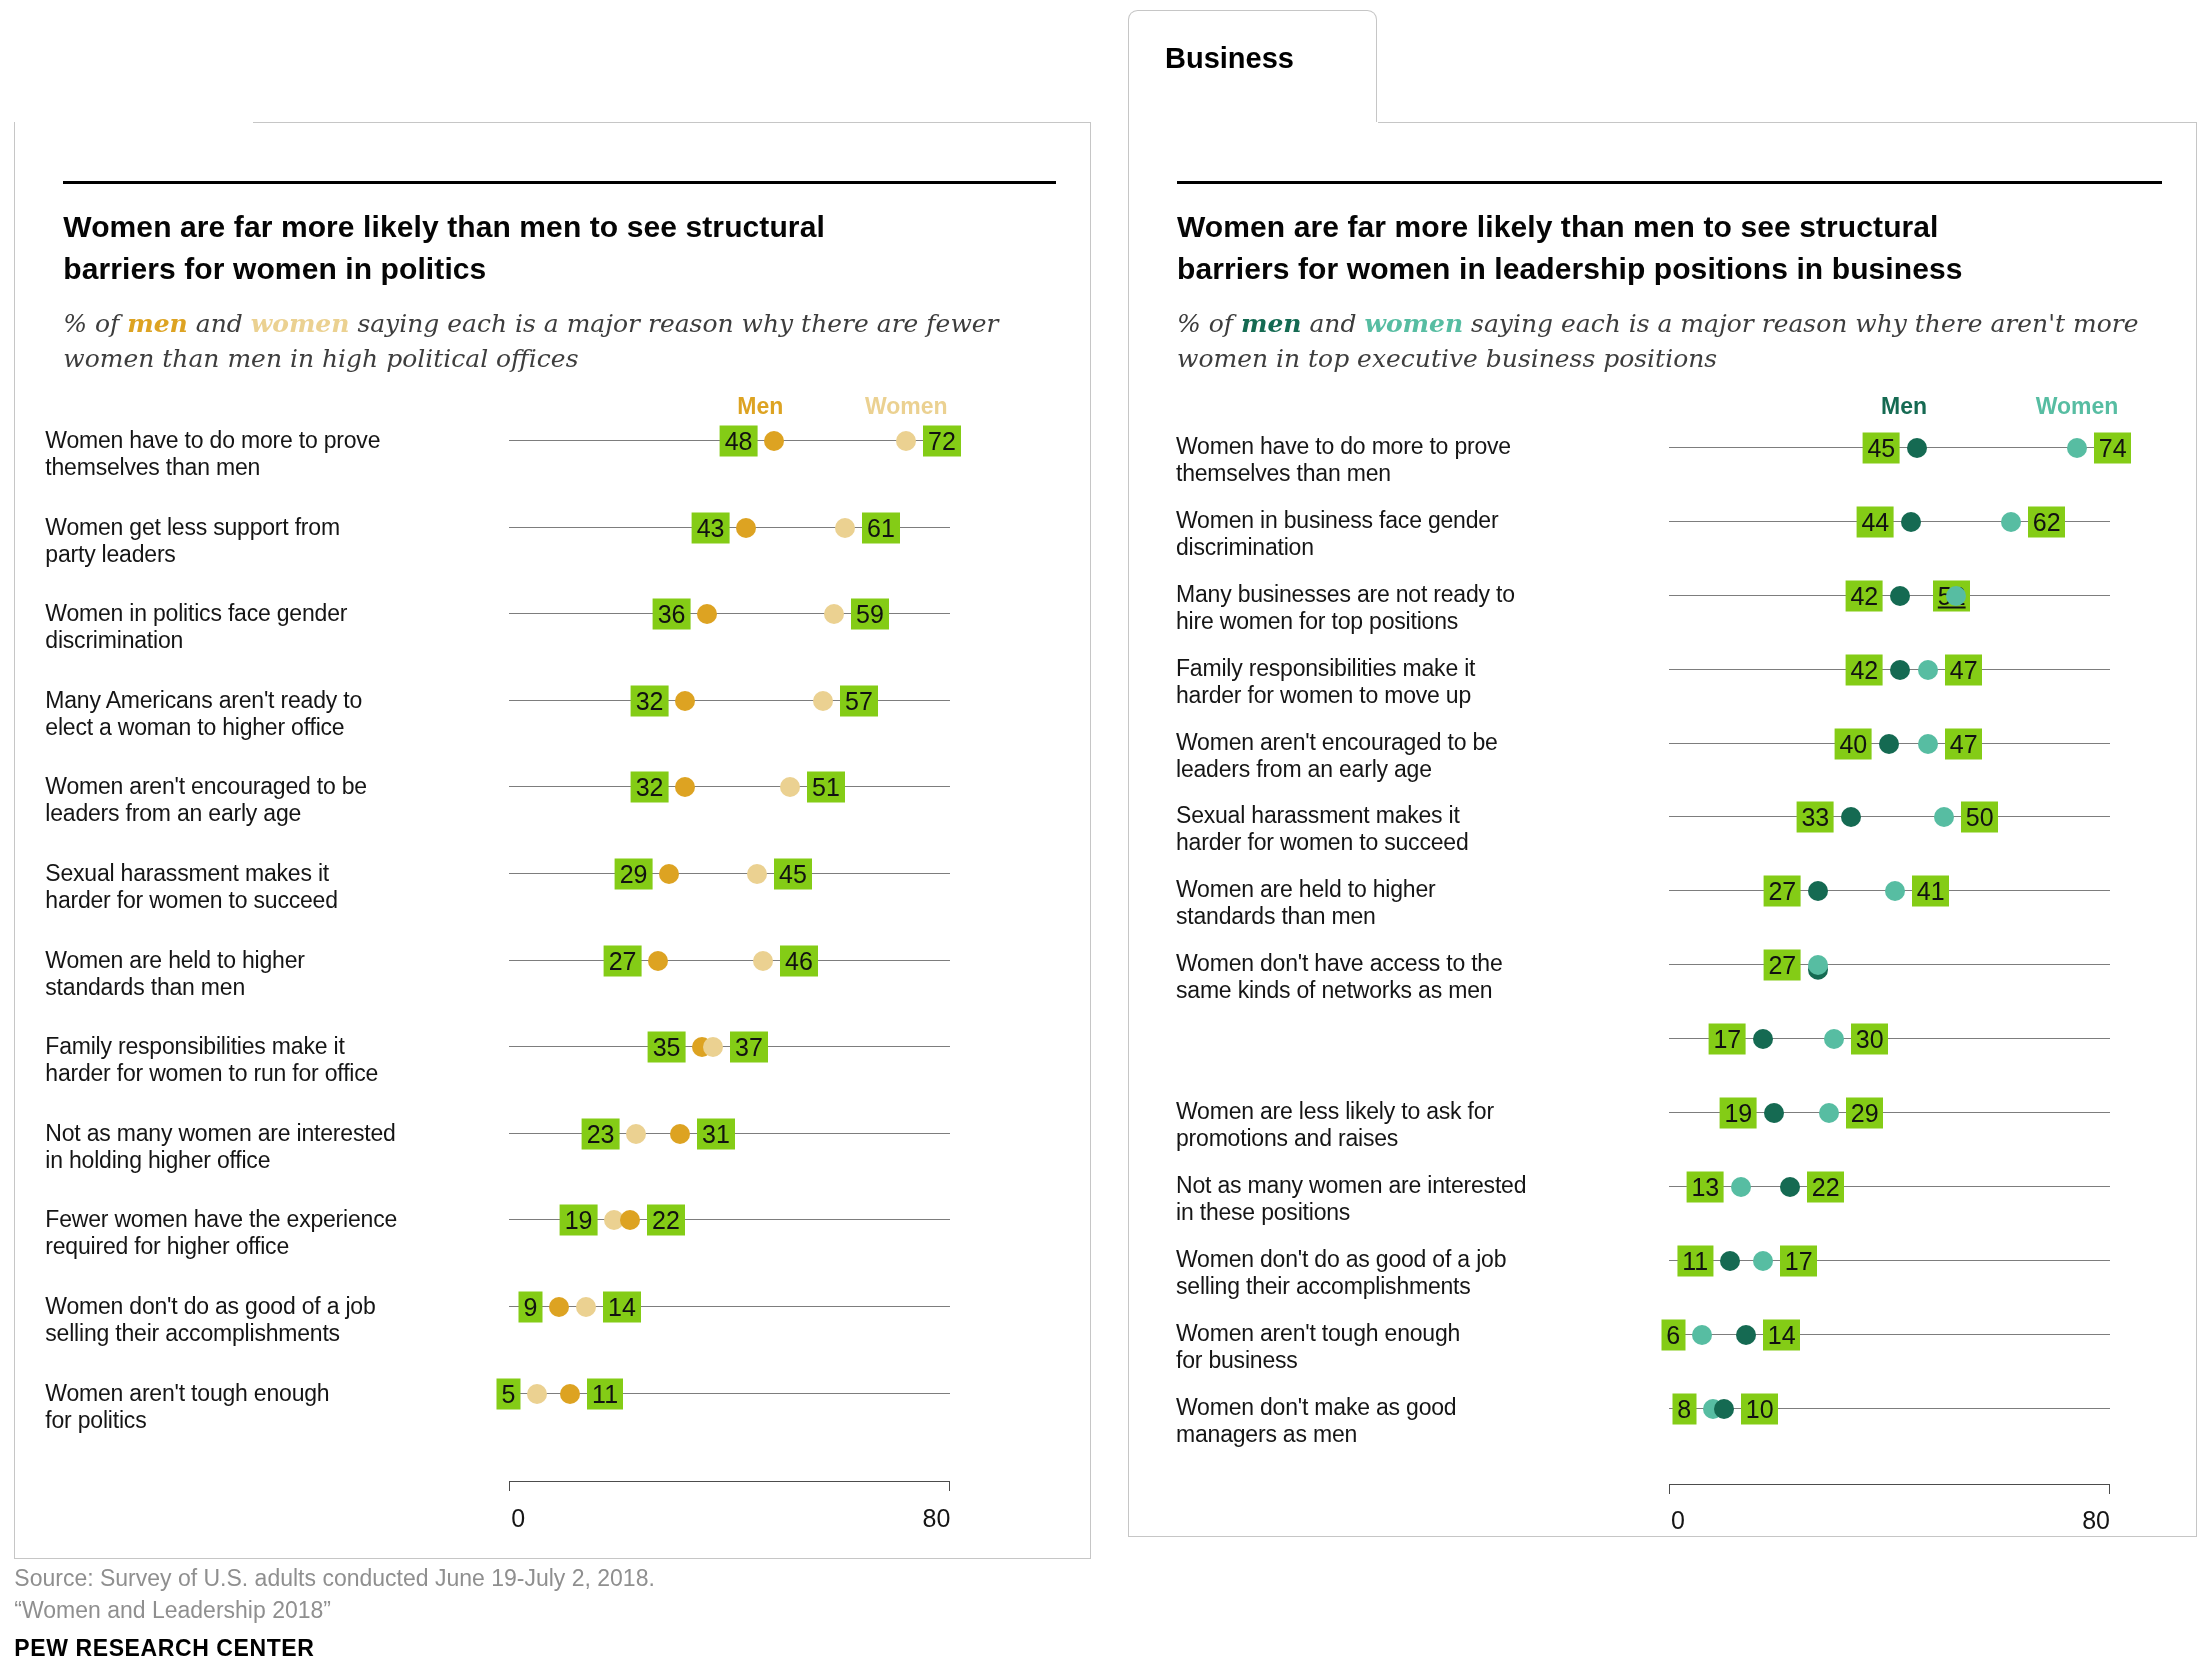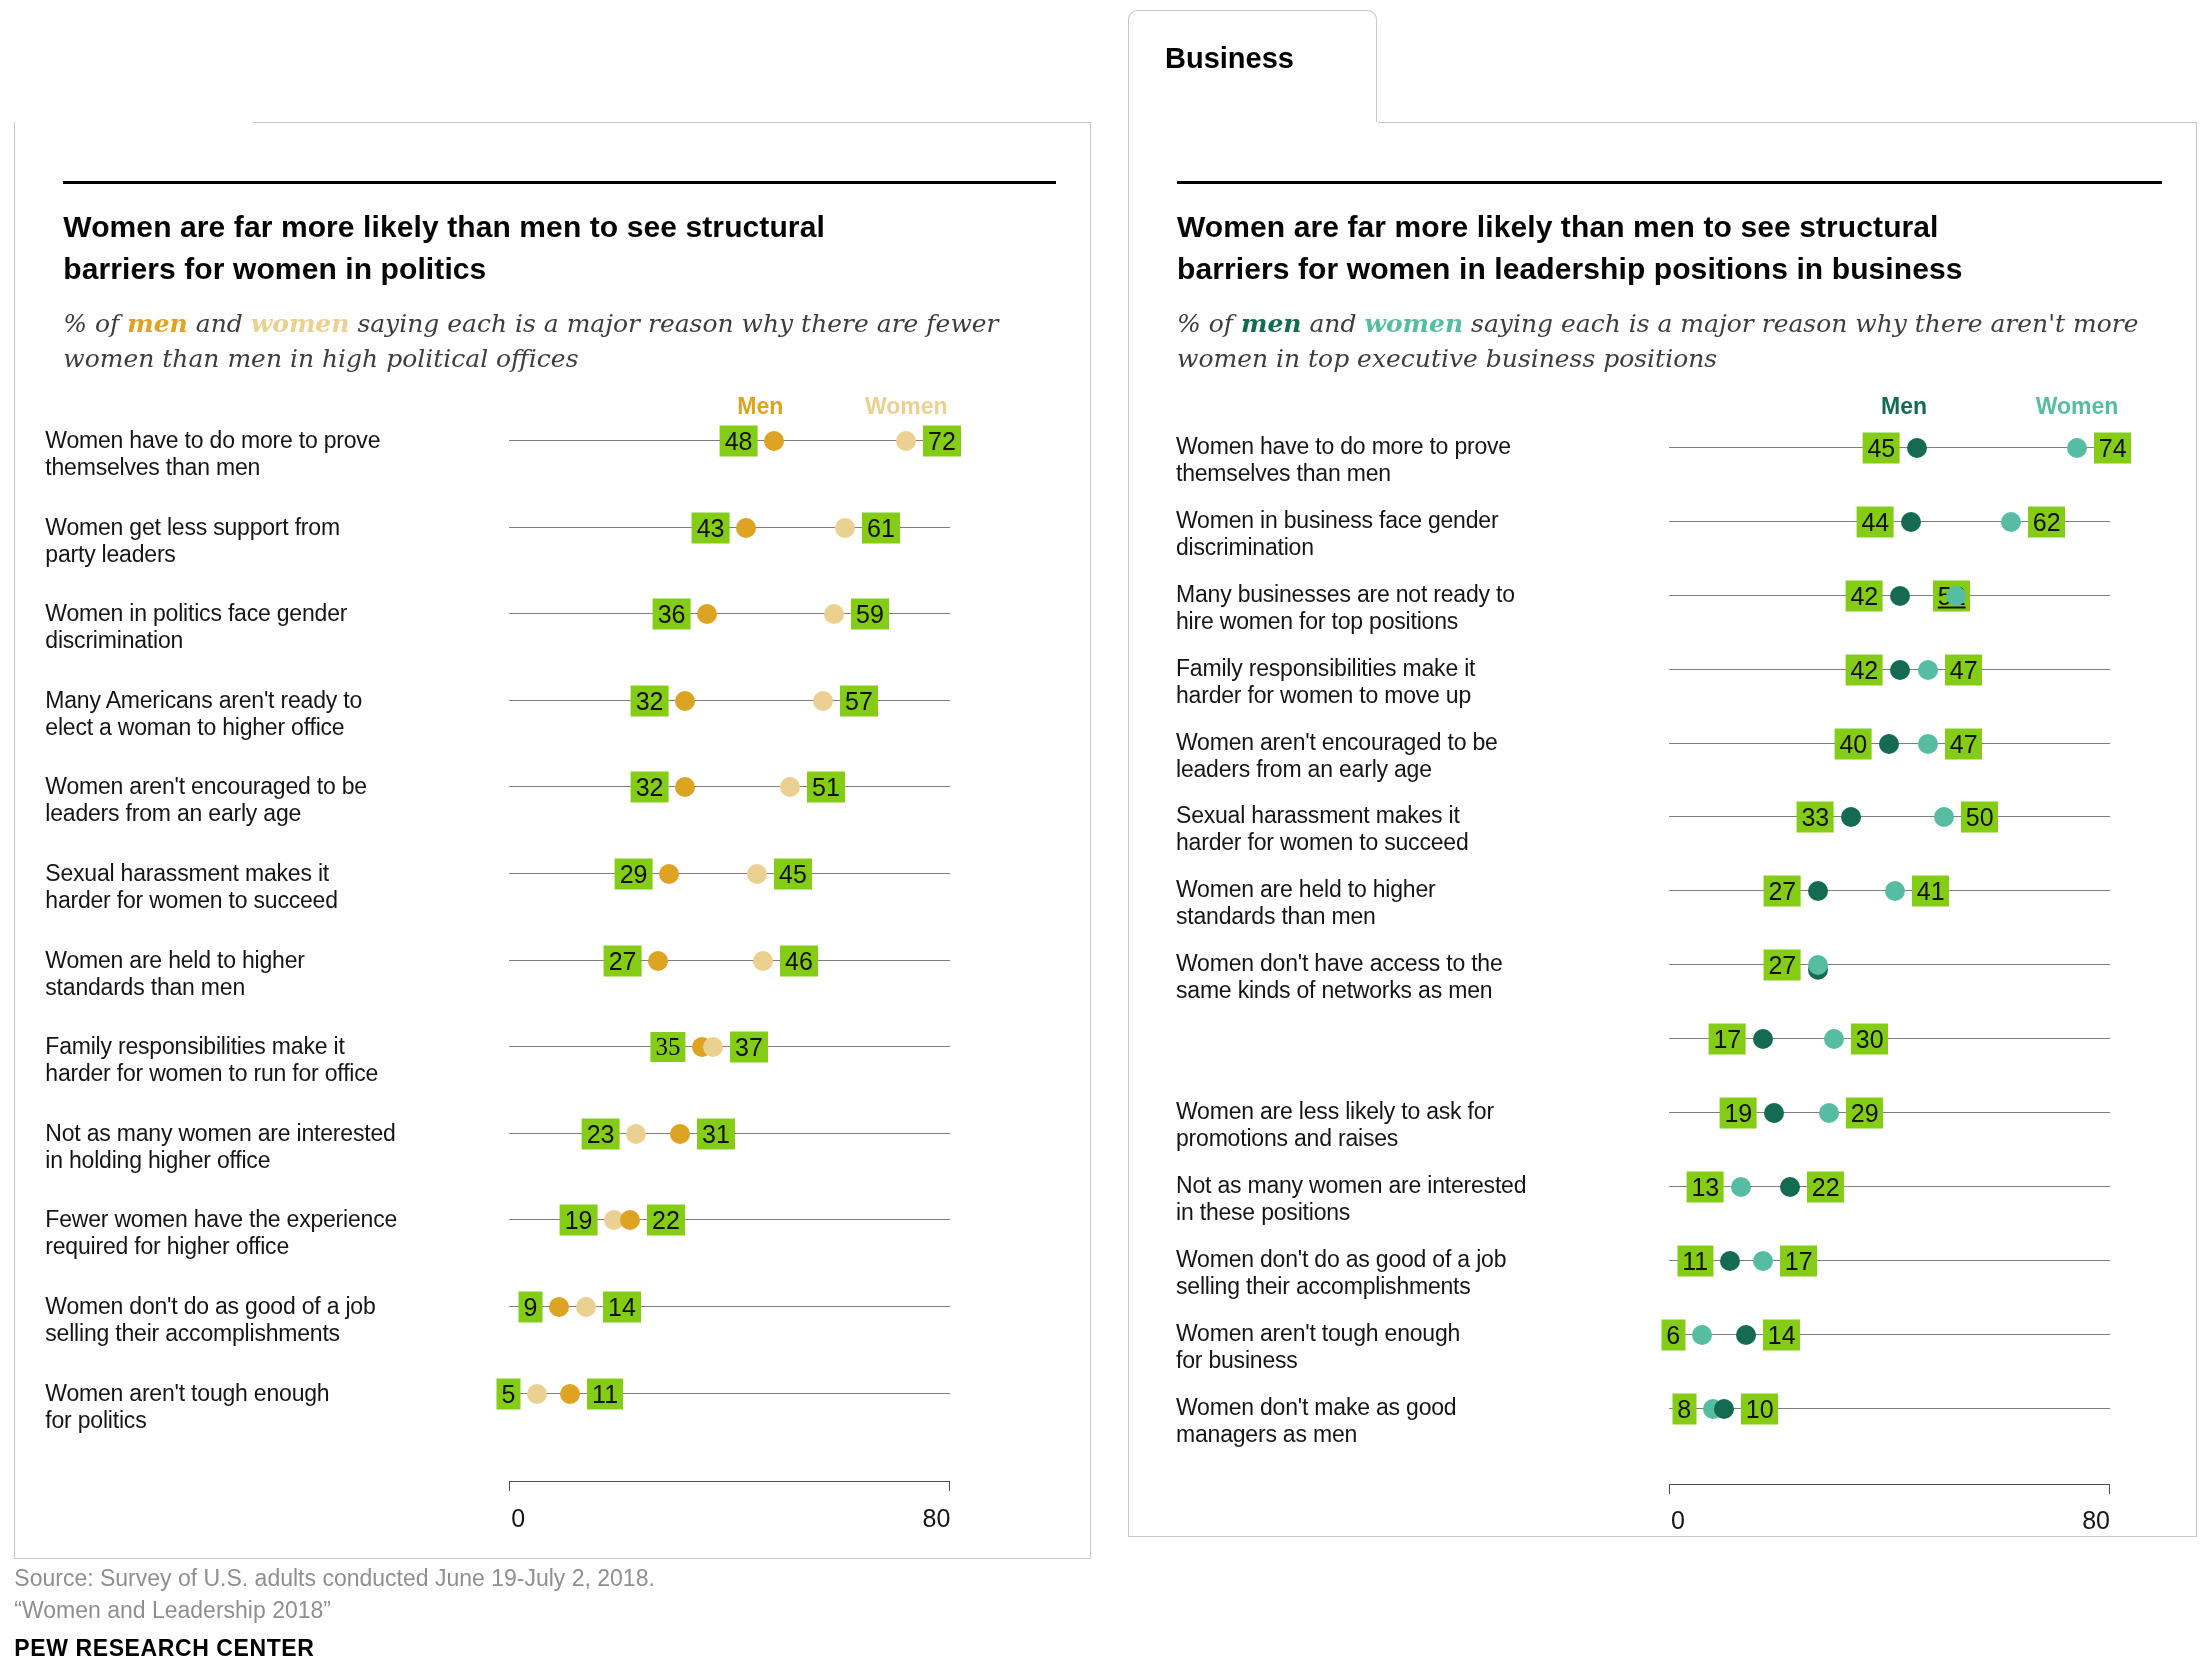--- a/index.html
+++ b/index.html
@@ -119,21 +119,21 @@
             <div class="dot" style="background: rgb(235, 209, 145); left: 748px; top: 43px; z-index: 56;"></div>
             <div class="value-label" style="left: 643px; top: 43px; transform: translate(calc(-100% - 17px), -50%);">27</div>
             <div class="value-label" style="left: 748px; top: 43px; transform: translate(17px, -50%);">46</div>
           </div>
           <div class="chart-row" style="top: 882px; height: 87px;">
             <div class="cat-label" style="left: 30px; width: 449px; top: 29px;">Family responsibilities make it
 harder for women to run for office</div>
             <div class="row-line" style="left: 494px; width: 441px; top: 42px;"></div>
             <div class="dot" style="background: rgb(221, 163, 34); left: 687px; top: 43px; z-index: 45;"></div>
             <div class="dot" style="background: rgb(235, 209, 145); left: 698px; top: 43px; z-index: 47;"></div>
-            <div class="value-label" style="left: 687px; top: 43px; transform: translate(calc(-100% - 17px), -50%); font-family: Liberation Serif, serif;">35</div>
+            <div class="value-label" style="left: 687px; top: 43px; transform: translate(calc(-100% - 17px), -50%);">35</div>
             <div class="value-label" style="left: 698px; top: 43px; transform: translate(17px, -50%);">37</div>
           </div>
           <div class="chart-row" style="top: 969px; height: 87px;">
             <div class="cat-label" style="left: 30px; width: 449px; top: 29px;">Not as many women are interested
 in holding higher office</div>
             <div class="row-line" style="left: 494px; width: 441px; top: 42px;"></div>
             <div class="dot" style="background: rgb(221, 163, 34); left: 665px; top: 43px; z-index: 41;"></div>
             <div class="dot" style="background: rgb(235, 209, 145); left: 621px; top: 43px; z-index: 33;"></div>
             <div class="value-label" style="left: 621px; top: 43px; transform: translate(calc(-100% - 17px), -50%);">23</div>
             <div class="value-label" style="left: 665px; top: 43px; transform: translate(17px, -50%);">31</div>

